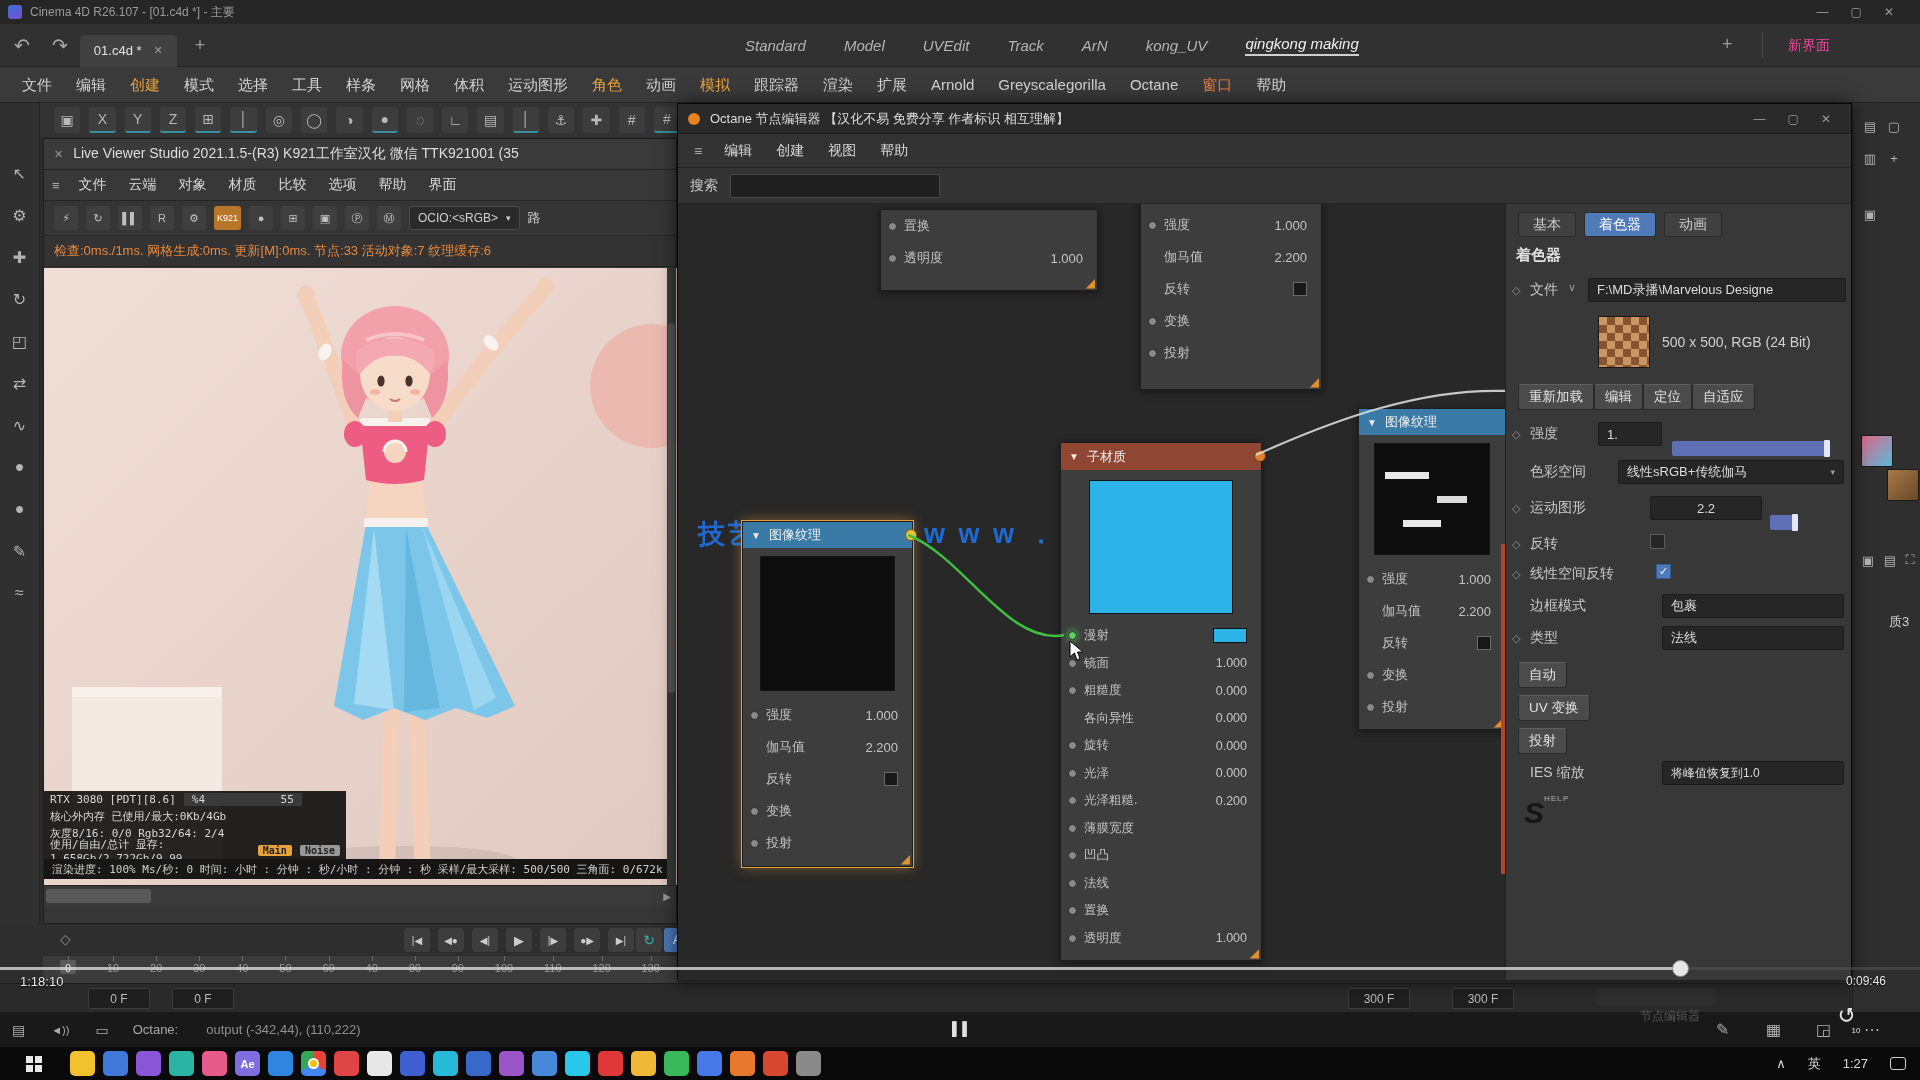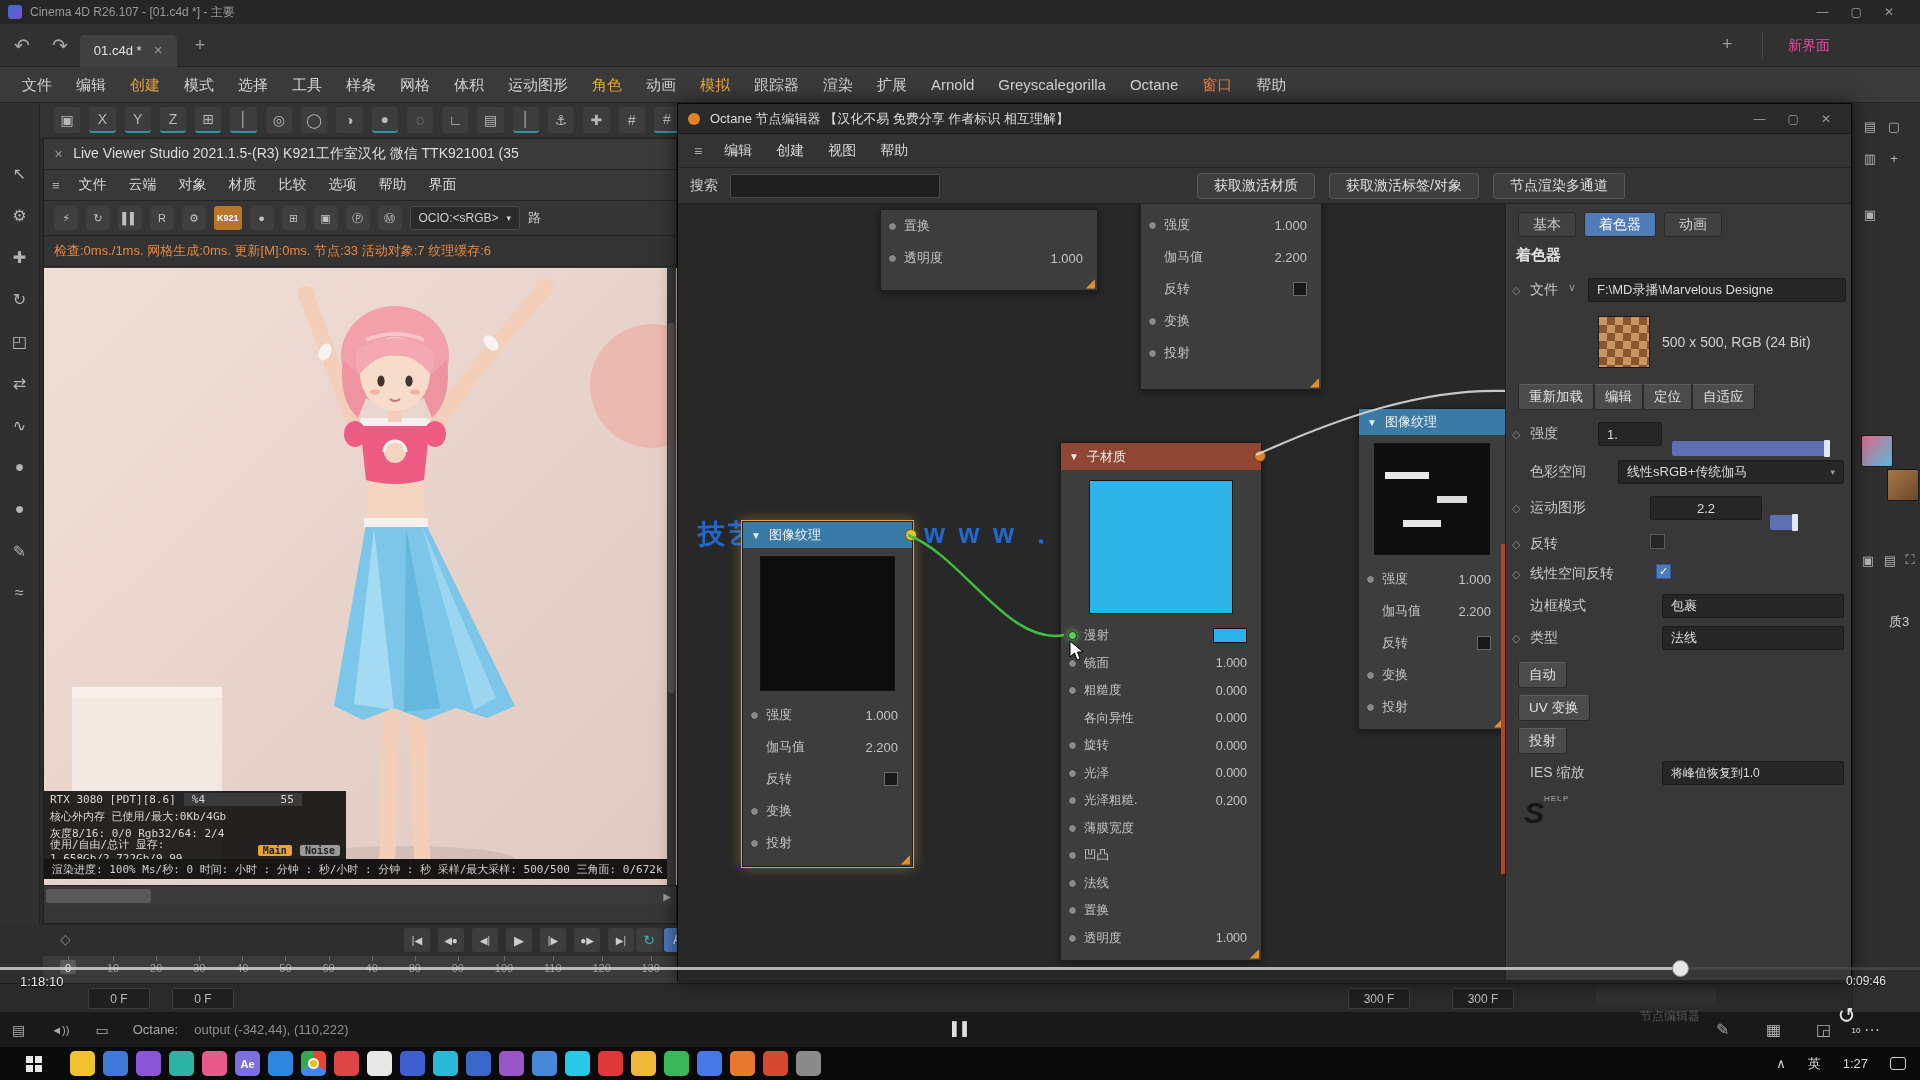--- a/index.html
+++ b/index.html
@@ -28,21 +28,21 @@
 
 .lefttools{left:0;top:103px;width:40px;height:909px;background:#303030;border-right:1px solid #242424;display:flex;flex-direction:column;align-items:center;gap:14px;padding-top:14px}
 .ltool{width:28px;height:28px;border-radius:4px;display:flex;align-items:center;justify-content:center;color:#b4b4b4;font-size:16px}
 
 .lv{left:43px;top:138px;width:634px;height:786px;background:#363636;border:1px solid #1f1f1f}
 .lv-title{height:31px;display:flex;align-items:center;gap:10px;padding:0 10px;color:#dedede;font-size:14px;background:#3a3a3a;border-bottom:1px solid #252525}
 .lv-menus{height:31px;display:flex;align-items:center;gap:4px;background:#383838;border-bottom:1px solid #252525;padding-left:8px}
 .lv-menu{padding:0 11px;font-size:14px;color:#d8d8d8}
 .lv-tools{height:35px;display:flex;align-items:center;gap:8px;background:#353535;border-bottom:1px solid #252525;padding-left:10px}
 .lv-ti{min-width:24px;height:24px;background:#3f3f3f;border-radius:3px;display:flex;align-items:center;justify-content:center;font-size:11px;color:#c0c0c0;padding:0 3px}
-.lv-ti.k921{background:#b8762a;color:#fff;font-size:9px;font-weight:bold}
+.lv-ti.k921{background:#b8762a;color:#fff;font-size:9px;font-weight:normal}
 .ocio{height:24px;background:#2a2a2a;border:1px solid #4a4a4a;border-radius:3px;display:flex;align-items:center;gap:8px;padding:0 8px;font-size:12px;color:#cfcfcf}
 .lv-stats{height:31px;display:flex;align-items:center;padding-left:10px;background:#333;color:#e8883c;font-size:13px;border-bottom:1px solid #252525}
 .gpu-row{position:absolute;left:0;width:302px;height:17px;background:rgba(8,8,8,.88);color:#d8d8d8;font-size:11px;display:flex;align-items:center;gap:8px;padding:0 6px;font-family:"DejaVu Sans Mono","Liberation Mono",monospace}
 .gpu-box{background:#3a3a3a;display:flex;justify-content:space-between;width:118px;padding:0 8px}
 .badge{font-size:10px;padding:0 5px;border-radius:2px;color:#222;font-weight:bold}
 .renderline{position:absolute;left:0;width:632px;height:20px;background:rgba(5,5,5,.92);color:#cfcfcf;font-size:11px;display:flex;align-items:center;padding-left:8px;white-space:nowrap;overflow:hidden;font-family:"DejaVu Sans Mono","Liberation Mono",monospace}
 .hscroll{position:absolute;left:0;bottom:18px;width:632px;height:20px;background:#3a3a3a;border-top:1px solid #252525}
 .hthumb{position:absolute;left:2px;top:3px;width:105px;height:14px;background:#585858;border-radius:2px}
 .harrow{position:absolute;top:2px;width:18px;height:16px;color:#999;font-size:10px;display:flex;align-items:center;justify-content:center}
 .vscroll{position:absolute;right:0;top:129px;width:9px;height:617px;background:#3a3a3a}
@@ -150,20 +150,30 @@
   <div class="abs tabrow">
     <span class="undoredo">
       <span>↶</span>
       <span>↷</span>
     </span>
     <div class="doctab">
       <span>01.c4d *</span>
       <span style="color:#9a9a9a;font-size:11px">✕</span>
     </div>
     <span style="margin-left:18px;color:#9a9a9a;font-size:18px">+</span>
+    <div class="layouttabs">
+
+    <span class="ltab">Standard</span>
+        <span class="ltab">Model</span>
+        <span class="ltab">UVEdit</span>
+        <span class="ltab">Track</span>
+        <span class="ltab">ArN</span>
+        <span class="ltab">kong_UV</span>
+        <span class="ltab active">qingkong making</span>
+      </div>
     <span class="abs" style="left:1722px;top:10px;color:#9a9a9a;font-size:18px">+</span>
     <span class="abs" style="left:1762px;top:8px;width:1px;height:26px;background:#4a4a4a"></span>
     <span class="abs" style="left:1788px;top:13px;color:#ec4899;font-size:14px">新界面</span>
 
   </div>
 
   <div class="abs menubar">
 
   <span class="menu-item">文件</span>
       <span class="menu-item">编辑</span>
@@ -383,21 +393,21 @@
     <span class="rfield" style="left:1452px">300 F</span>
     <span class="abs" style="left:1596px;top:4px;width:120px;height:18px;background:#3a3a3a;opacity:.35;border-radius:2px"></span>
   </div>
   <span class="ghost" style="left:1640px;top:1008px">节点编辑器</span>
 
   <div class="abs status">
     <span class="sico" style="margin-left:12px">▤</span>
     <span class="sico" style="margin-left:26px;font-size:11px">◄))</span>
     <span class="sico" style="margin-left:26px">▭</span>
     <span style="margin-left:24px;color:#a8a8a8">Octane:</span>
-    <span style="margin-left:16px;color:#8f8f8f">output (-342,44), (110,222)</span>
+    <span style="margin-left:28px;color:#8f8f8f">output (-342,44), (110,222)</span>
   </div>
   <div class="abs pctl circnum" style="left:896px;top:1016px">
     <span style="position:static;font-size:22px;color:#e0e0e0">↺</span>
       <span>10</span>
   </div>
   <div class="abs pctl" style="left:952px;top:1021px;font-size:13px;letter-spacing:1px">▌▌</div>
   <div class="abs pctl circnum" style="left:1000px;top:1016px">
     
   </div>
   <span class="abs sico" style="left:1716px;top:1020px;font-size:16px">✎</span>
@@ -462,26 +472,20 @@
 
       <span class="ne-menu">编辑</span>
           <span class="ne-menu">创建</span>
           <span class="ne-menu">视图</span>
           <span class="ne-menu">帮助</span>
         </span>
     </div>
     <div class="ne-search">
       <span style="font-size:14px;color:#c8c8c8">搜索</span>
       <span class="ne-input"></span>
-      <span class="row" style="gap:14px;margin-left:245px">
-
-      <span class="ne-btn">获取激活材质</span>
-          <span class="ne-btn">获取激活标签/对象</span>
-          <span class="ne-btn">节点渲染多通道</span>
-        </span>
     </div>
 
     <div class="canvas">
       <span class="wm" style="left:20px;top:312px">技艺</span>
       <span class="wm" style="left:246px;top:312px">w w w ． j y 3 d ． c n</span>
 
       <svg class="abs" style="left:0;top:0;z-index:4;pointer-events:none" width="827" height="776">
         <path d="M230,331 C285,352 330,442 386,431" stroke="#3fbf3f" stroke-width="2.5" fill="none"></path>
         <path d="M578,251 C660,214 745,184 828,187" stroke="#d8d8d8" stroke-width="2.2" fill="none" opacity="0.9"></path>
       </svg>

